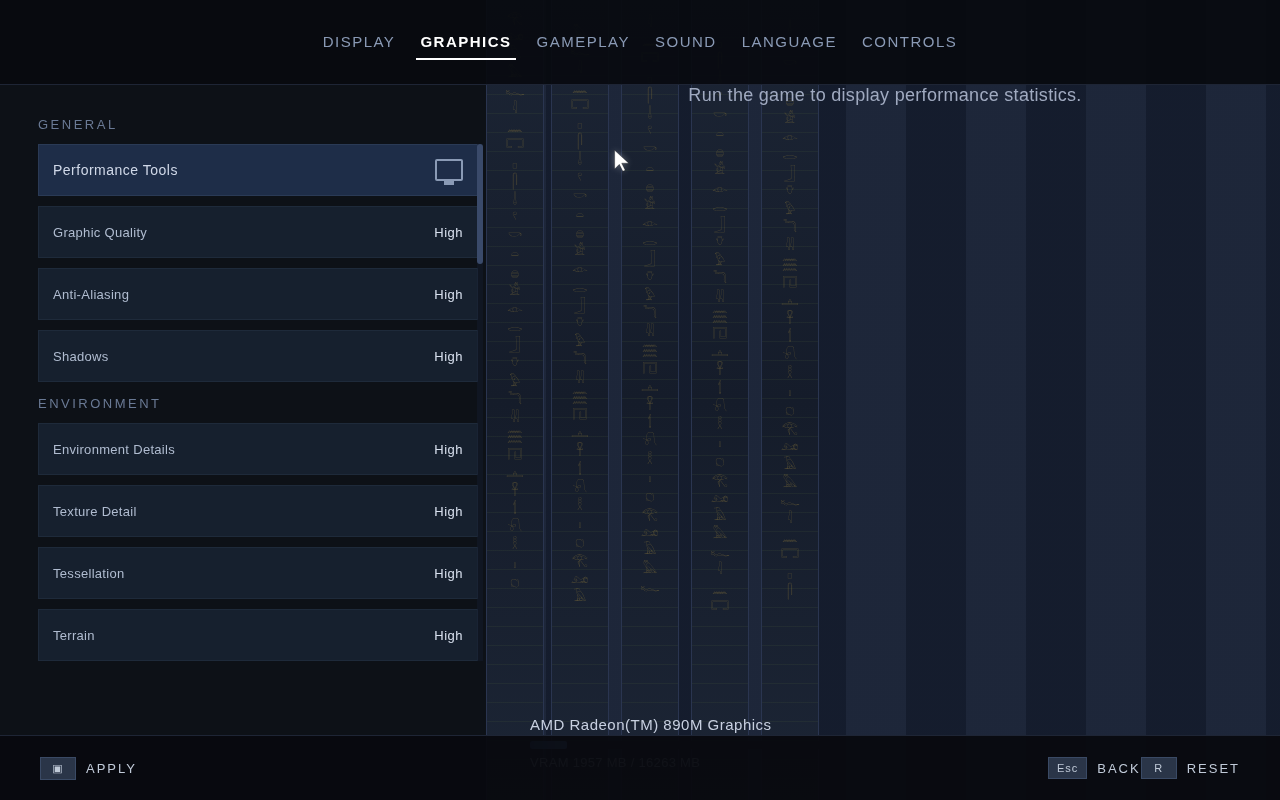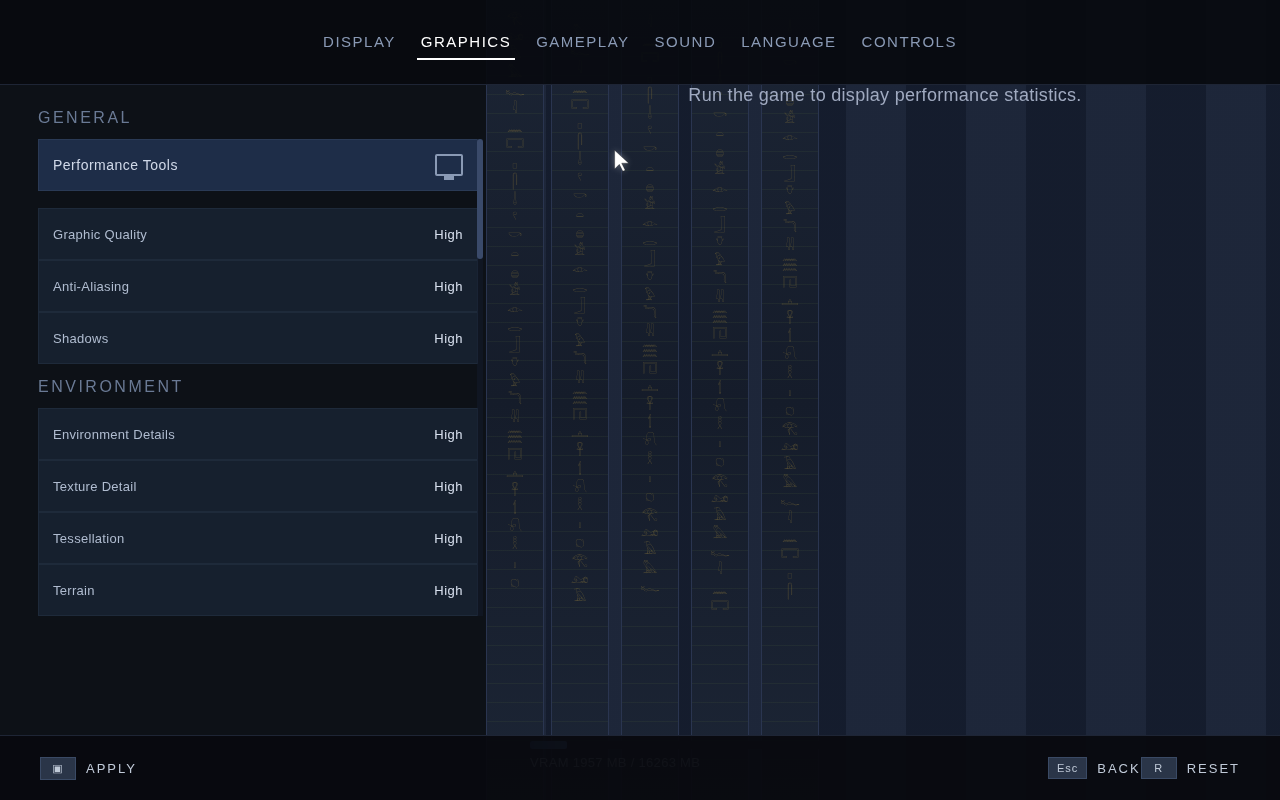--- a/index.html
+++ b/index.html
@@ -99,40 +99,41 @@
       color: #8a9ab5;
       text-transform: uppercase;
       cursor: pointer;
       padding: 8px 4px;
       border-bottom: 2px solid transparent;
     }
 
     .nav-item.active {
       color: #ffffff;
       border-bottom: 2px solid #ffffff;
+      font-weight: bold;
     }
 
     
     .left-panel {
       position: absolute;
       top: 85px;
       left: 0;
       width: 490px;
       height: 715px;
       z-index: 5;
       padding: 20px 0 0 38px;
       overflow: hidden;
     }
 
     .section-label {
-      font-size: 16px;
+      font-size: 13px;
       letter-spacing: 2.5px;
       color: #6a7a95;
       margin-bottom: 12px;
-      margin-top: 4px;
+      margin-top: 12px;
       text-transform: uppercase;
     }
 
     
     .settings-list {
       width: 445px;
       position: relative;
     }
 
     .scrollbar-track {
@@ -156,21 +157,21 @@
 
     
     .perf-tools-row {
       width: 440px;
       height: 52px;
       background: #1e2d48;
       display: flex;
       align-items: center;
       justify-content: space-between;
       padding: 0 14px;
-      margin-bottom: 17px;
+      margin-bottom: 10px;
       border: 1px solid #2a3a55;
       gap: 29px;
     }
 
     .perf-tools-label {
       font-size: 14px;
       color: #d0d8e8;
       letter-spacing: 0.5px;
     }
 
@@ -196,21 +197,21 @@
 
     
     .setting-row {
       width: 440px;
       height: 52px;
       background: #16202e;
       display: flex;
       align-items: center;
       justify-content: space-between;
       padding: 0 14px;
-      margin-bottom: 0;
+      margin-bottom: 10px;
       border: 1px solid #1e2a3a;
       cursor: pointer;
     }
 
     .setting-name {
       font-size: 13px;
       color: #b0bcd0;
       letter-spacing: 0.3px;
     }
 
@@ -427,20 +428,21 @@
     <div class="scrollbar-track">
       <div class="scrollbar-thumb"></div>
     </div>
   </div>
 </div>
 
 <div class="right-panel">
   <div class="perf-stats-text">Run the game to display performance statistics.</div>
 
   <div class="gpu-info">
+    <div class="gpu-name">AMD Radeon(TM) 890M Graphics</div>
     <div class="vram-bar-container">
       <div class="vram-bar-fill" style="width: 12%"></div>
     </div>
     <div class="vram-text">VRAM 1957 MB / 16263 MB</div>
   </div>
 </div>
 
 <div class="cursor">
   <svg viewBox="0 0 24 24" fill="none" xmlns="http://www.w3.org/2000/svg">
     <path d="M4 2 L4 18 L8 14 L11 20 L13 19 L10 13 L16 13 Z" fill="white" stroke="rgba(0,0,0,0.5)" stroke-width="0.5"></path>

